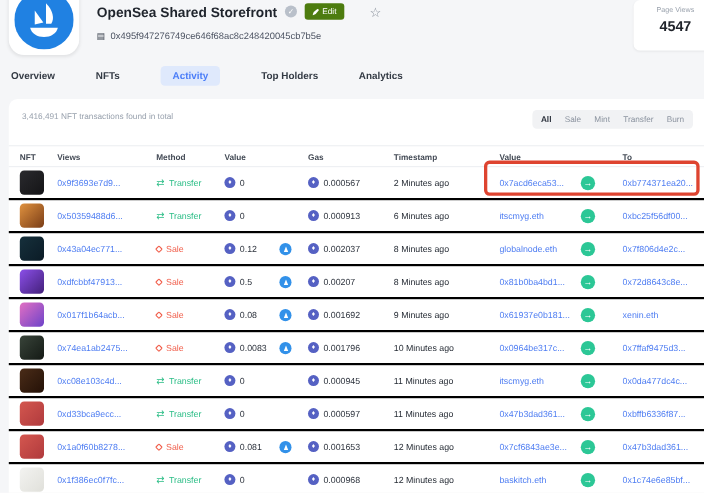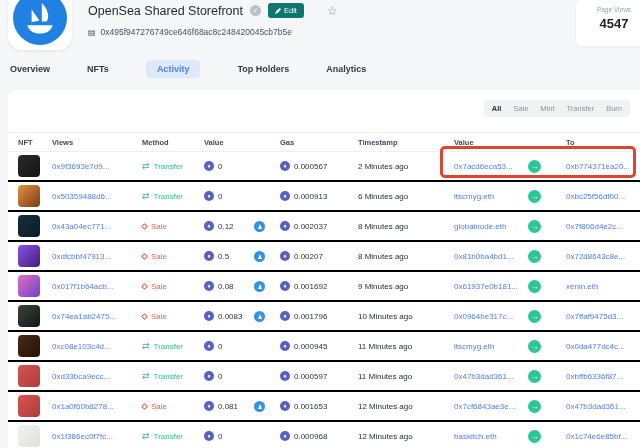--- a/index.html
+++ b/index.html
@@ -5,24 +5,24 @@
   * { margin:0; padding:0; box-sizing:border-box; }
   body { font-family:"Liberation Sans","DejaVu Sans",sans-serif; }
   .page { position:relative; width:640px; height:448px; background:#f5f6f8; overflow:hidden; }
 
   
   .logo-card { position:absolute; left:8px; top:-14px; width:64px; height:64px; background:#fff;
     border-radius:14px; box-shadow:0 1px 3px rgba(0,0,0,.08); display:flex; align-items:center; justify-content:center; }
   .logo-circle { width:54px; height:54px; }
   .head-main { position:absolute; left:88px; top:3px; }
   .title-row { display:flex; align-items:center; gap:7px; }
-  .page-title { font-size:12.5px; font-weight:400; color:#1f242c; }
+  .page-title { font-size:12.5px; font-weight:700; color:#1f242c; }
   .verified { width:11px; height:11px; border-radius:50%; background:#b9c0ca; color:#fff; font-size:7px;
     display:inline-flex; align-items:center; justify-content:center; }
-  .edit-btn { background:#0f766e; color:#fff; border:none; border-radius:3px; font-size:7.5px;
+  .edit-btn { background:#4d7c0f; color:#fff; border:none; border-radius:3px; font-size:7.5px;
     padding:3px 7px; display:inline-flex; align-items:center; gap:3px; cursor:pointer; font-family:inherit; }
   .star { color:#868e99; font-size:12px; margin-left:16px; cursor:pointer; }
   .addr-row { margin-top:9px; display:flex; align-items:center; gap:5px; color:#4a5160; font-size:8.5px; }
   .doc-glyph { font-size:8px; color:#39404c; }
   .pv-card { position:absolute; left:576px; top:0; width:76px; height:46px; background:#fff;
     border-radius:6px; text-align:center; padding-top:6px; box-shadow:0 1px 2px rgba(0,0,0,.05); }
   .pv-label { font-size:6.5px; color:#9aa2ad; }
   .pv-value { font-size:13px; color:#20242b; font-weight:600; margin-top:3px; }
 
   
@@ -115,20 +115,21 @@
     <span class="tab">Overview</span>
     <span class="tab">NFTs</span>
     <span class="tab active">Activity</span>
     <span class="tab">Top Holders</span>
     <span class="tab">Analytics</span>
   </nav>
 
   <main class="card">
     <div class="card-top">
       <div>
+        <div class="summary-1">3,416,491 NFT transactions found in total</div>
       </div>
       <div class="filters">
         <span class="filter active">All</span>
         <span class="filter">Sale</span>
         <span class="filter">Mint</span>
         <span class="filter">Transfer</span>
         <span class="filter">Burn</span>
       </div>
     </div>
 

